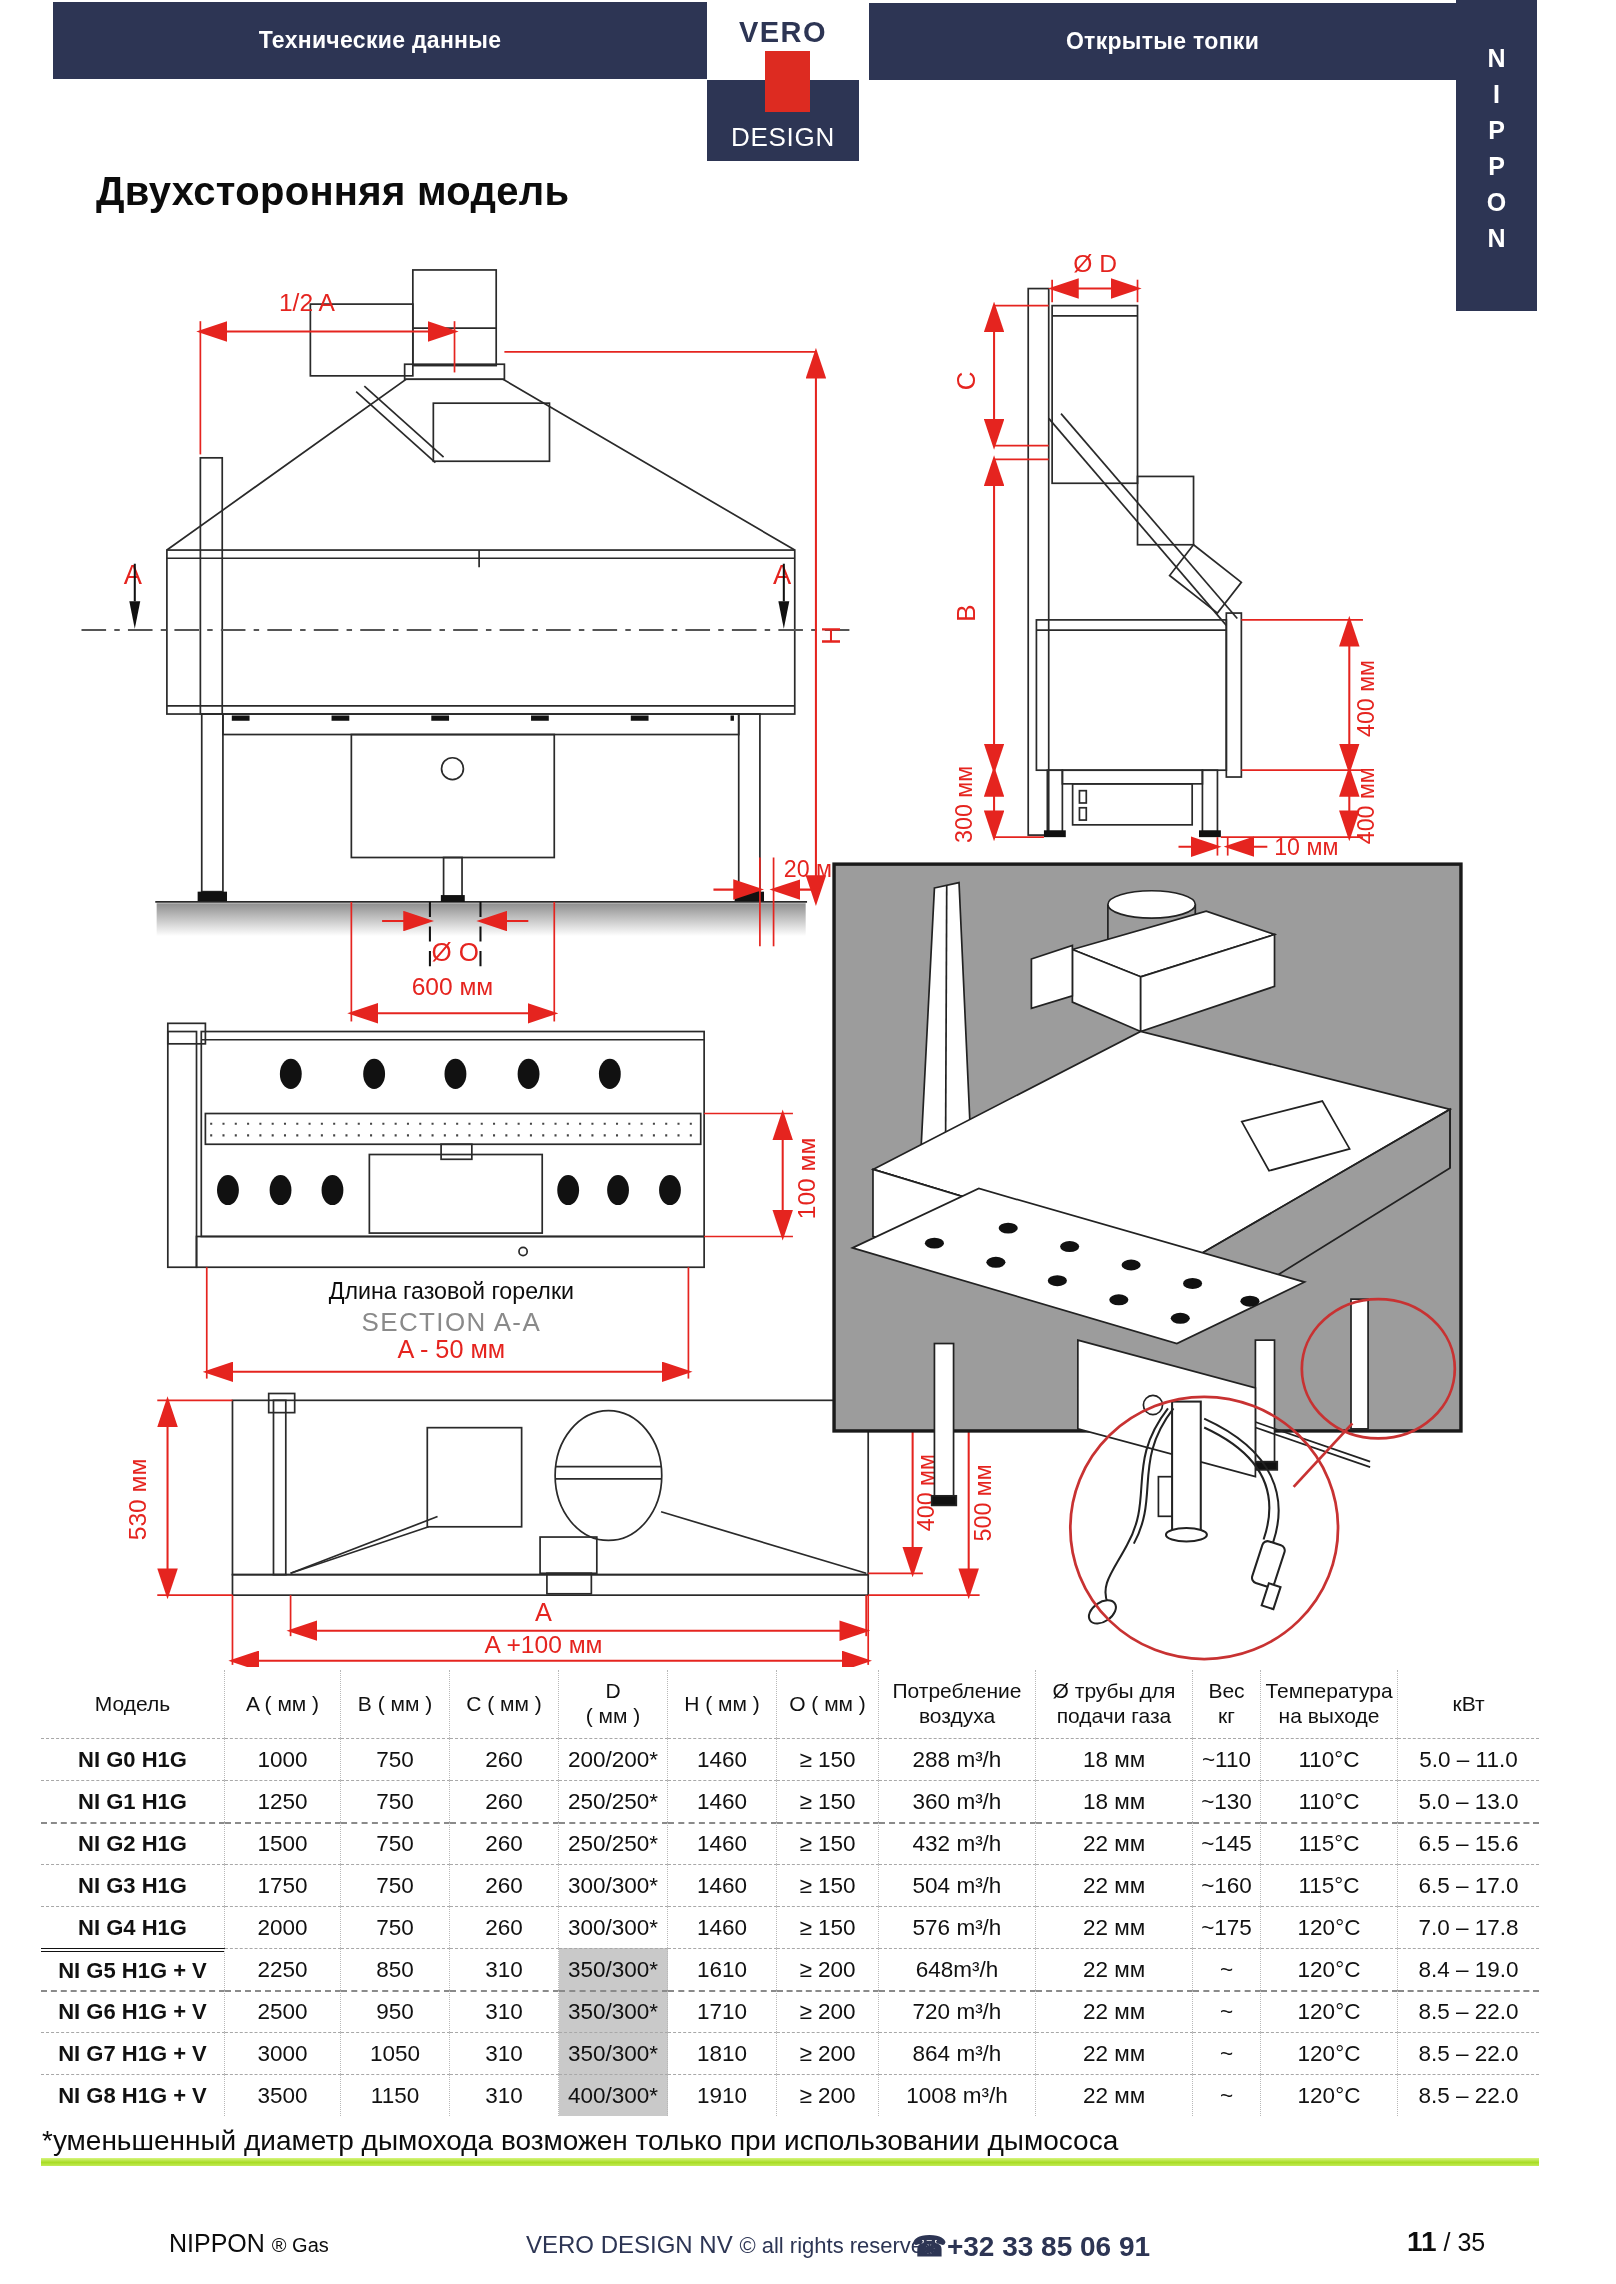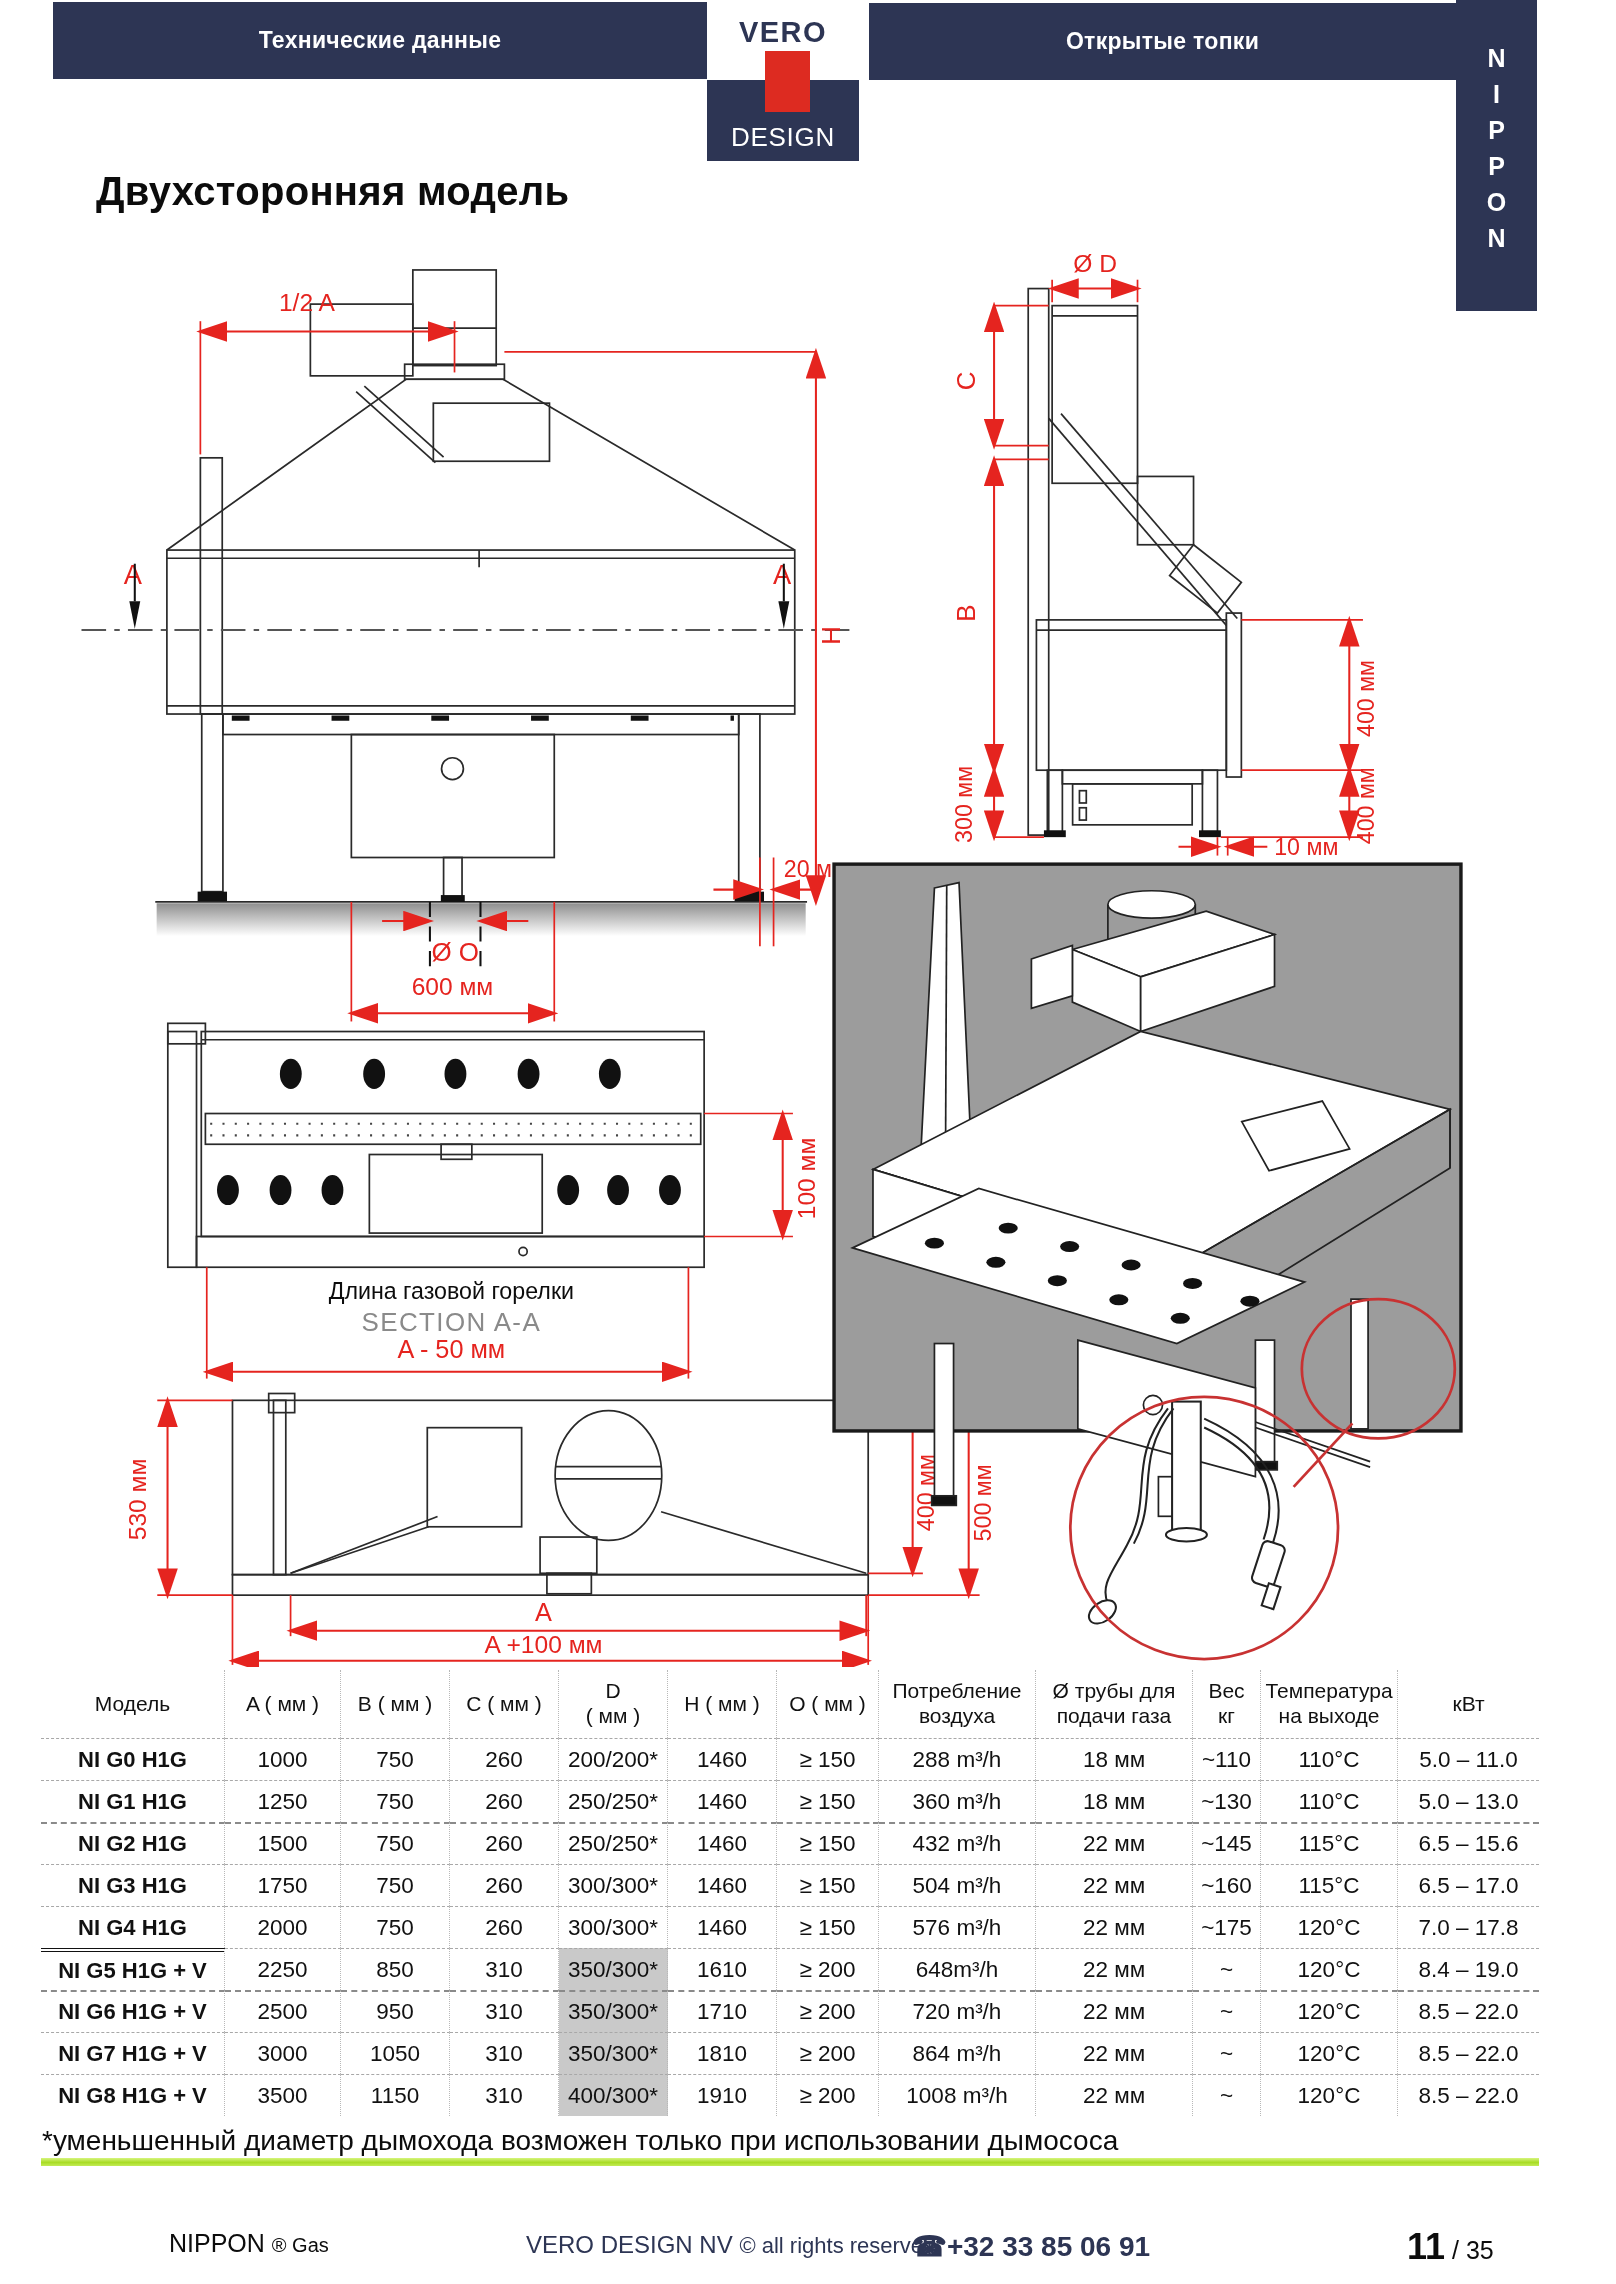--- a/index.html
+++ b/index.html
@@ -46,21 +46,21 @@
 
   .footnote{left:42px;top:2125px;font-size:28px;color:#0c0c0c;}
   .greenline{left:41px;top:2158px;width:1498px;height:7.5px;
              background:linear-gradient(#d6f57e,#a9dc25 55%,#c2ec55);}
   .footer-brand{left:169px;top:2229px;font-size:25px;color:#0c0c0c;}
   .footer-brand .reg{font-size:20px;}
   .footer-company{left:526px;top:2231px;color:#2d3554;font-size:24px;}
   .footer-company .rights{font-size:22px;}
   .footer-phone{left:912px;top:2230px;color:#2d3554;font-size:28px;font-weight:bold;}
   .footer-page{left:1407px;top:2226px;font-size:25px;color:#0c0c0c;}
-  .footer-page b{font-size:36px;}
+  .footer-page b{font-size:28px;}
 </style>
 </head>
 <body>
 
 <div class="abs bar bar-left">
   <span>Технические данные</span>
 </div>
 <div class="abs logo">
   <div class="logo-top">
     <span>VERO</span>

